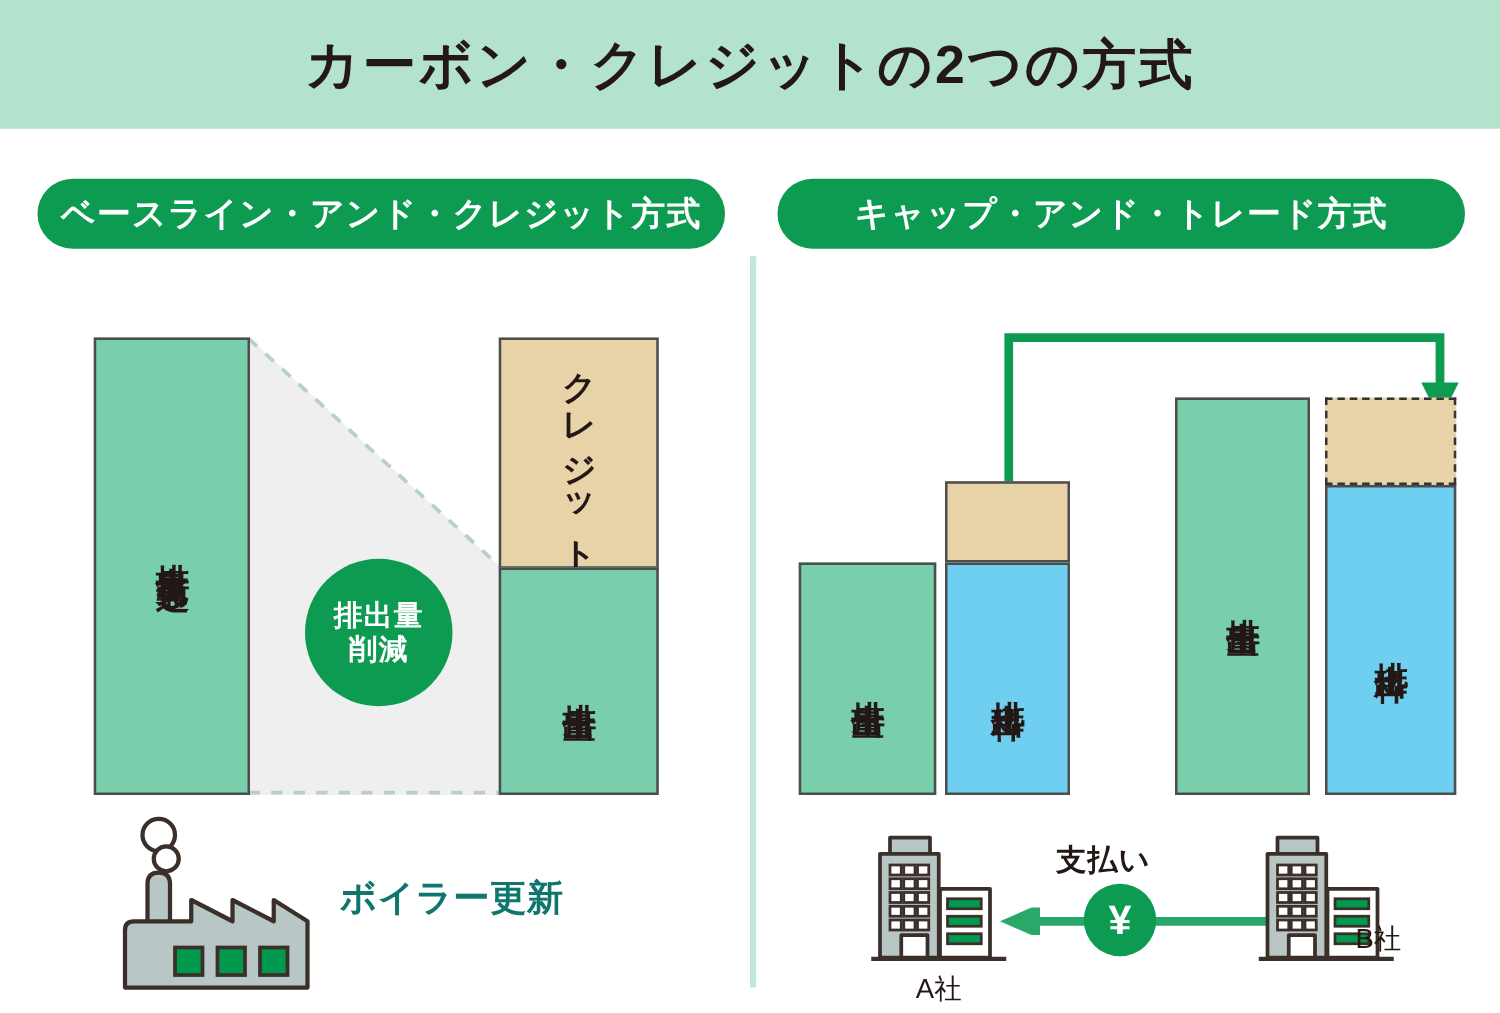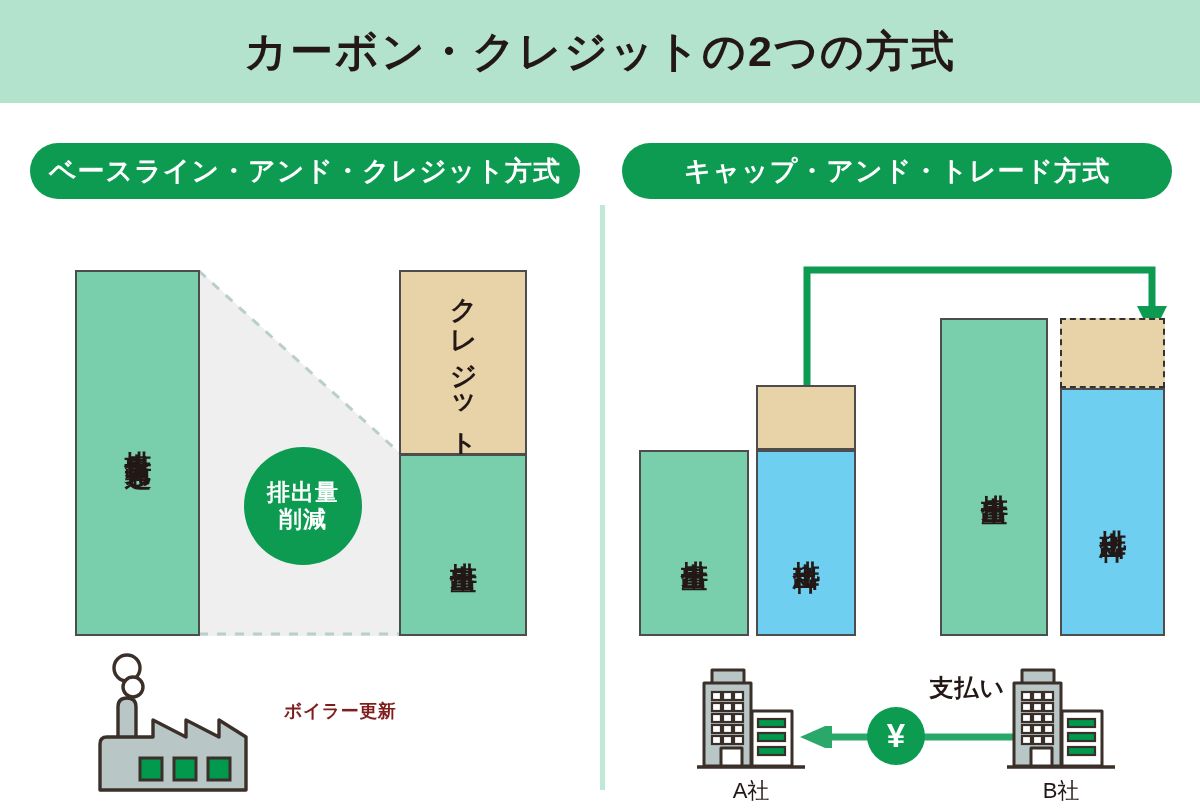--- a/index.html
+++ b/index.html
@@ -66,56 +66,56 @@
   .circle{
     position:absolute;left:244px;top:447px;width:118px;height:118px;
     border-radius:50%;background:#0d9b52;
     display:flex;flex-direction:column;align-items:center;justify-content:center;
     color:#ffffff;font-size:23px;font-weight:bold;line-height:1.18;letter-spacing:1px;
   }
 
   
   .bullets{
     position:absolute;left:272px;top:698px;
-    font-size:18px;font-weight:bold;color:#7f1d1d;line-height:1.45;
-    letter-spacing:0.5px;white-space:nowrap;margin-left:12px;
+    font-size:29px;font-weight:bold;color:#0f766e;line-height:1.45;
+    letter-spacing:0.5px;white-space:nowrap;
   }
 
   
   .factory{position:absolute;left:93px;top:652px;width:160px;height:144px;}
 
   
   .sell-label{
     position:absolute;left:868px;top:230px;width:230px;
     text-align:center;font-size:24px;font-weight:bold;color:#231815;
     letter-spacing:1px;white-space:nowrap;
   }
   .sell-arrow{position:absolute;left:780px;top:260px;width:410px;height:75px;}
 
   
   .pay-label{
-    position:absolute;left:845px;top:672px;width:160px;text-align:right;
+    position:absolute;left:845px;top:672px;width:160px;text-align:left;
     font-size:24px;font-weight:bold;color:#231815;letter-spacing:1px;
   }
   .yen-circle{
     position:absolute;left:867px;top:707px;width:58px;height:58px;
     border-radius:50%;background:#0d9b52;color:#fff;
     display:flex;align-items:center;justify-content:center;
     font-size:33px;font-weight:bold;
   }
   .pay-arrow{position:absolute;left:800px;top:726px;width:220px;height:22px;}
   .bldg{position:absolute;width:112px;height:108px;}
   #bldg-a{left:695px;top:666px;}
   #bldg-b{left:1005px;top:666px;}
   .co-label{
     position:absolute;width:120px;text-align:center;
     font-size:22px;font-weight:normal;color:#231815;
   }
   #co-a{left:691px;top:776px;}
-  #co-b{left:1001px;top:776px;}
+  #co-b{left:1001px;top:736px;text-align:right;}
 </style>
 </head>
 <body>
 
 <div id="root">
 
   <div class="title-band"></div>
   <div class="title-text">カーボン・クレジットの2つの方式</div>
 
   <div class="pill" id="pill-left">

